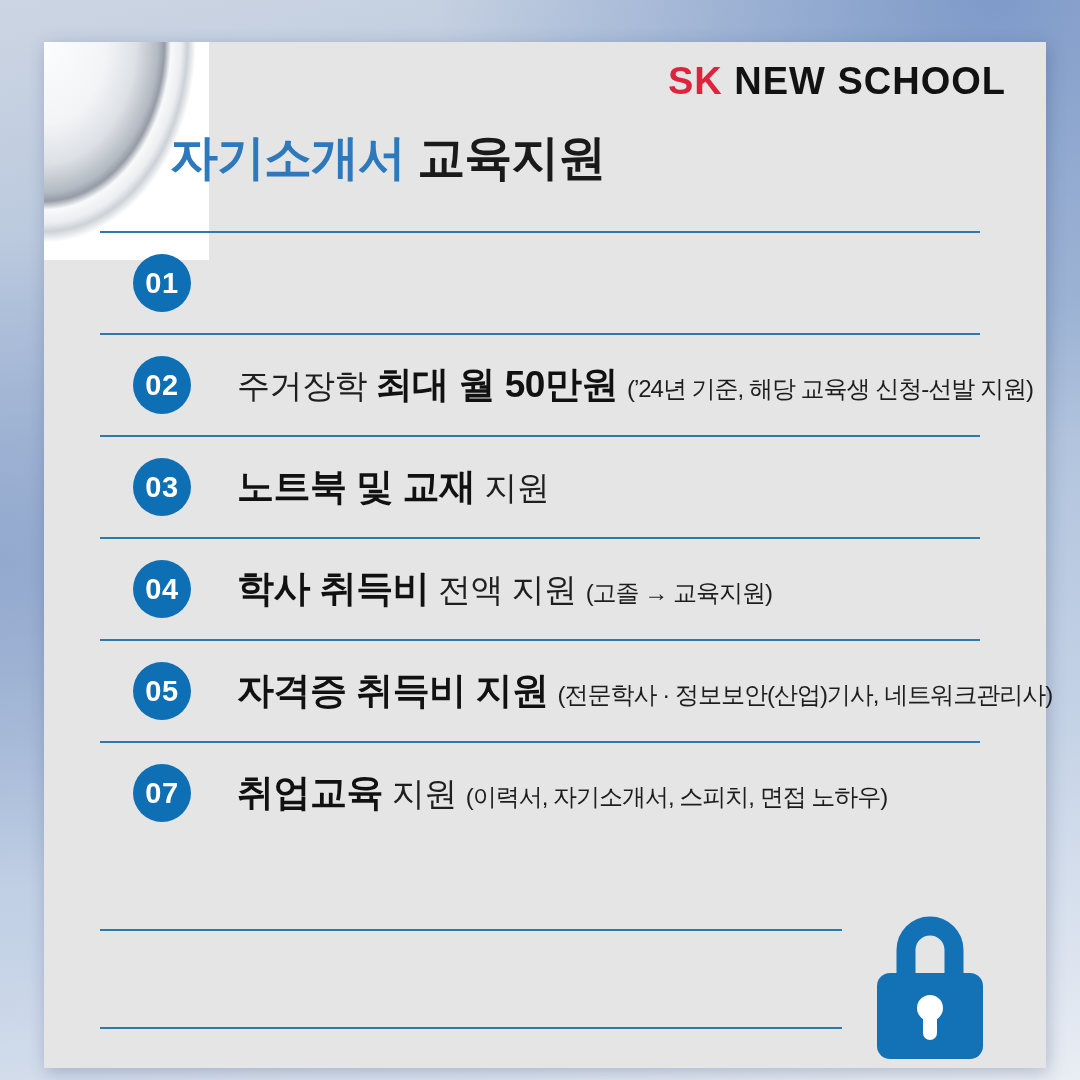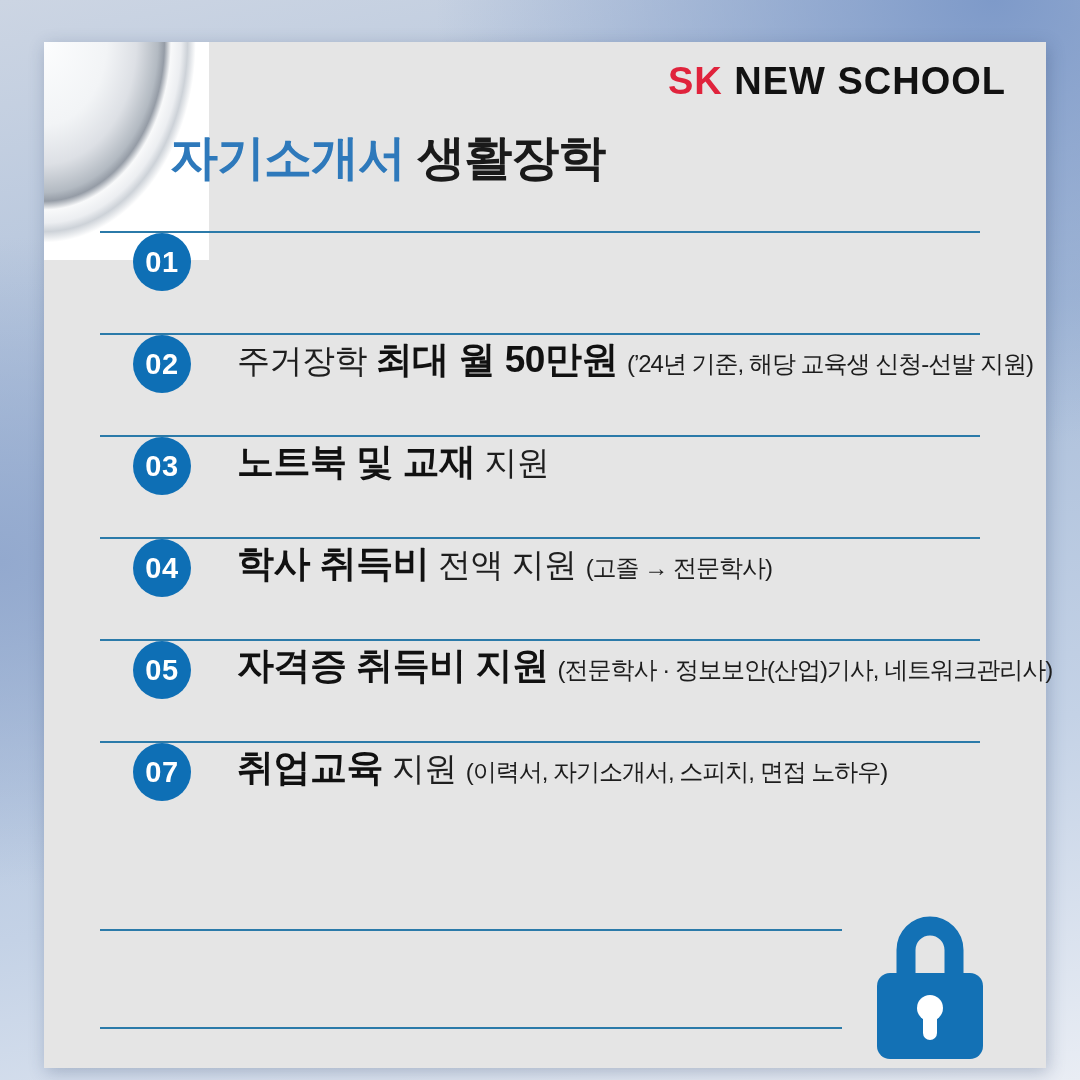--- a/index.html
+++ b/index.html
@@ -51,21 +51,21 @@
   .title .highlight { color: #2e79bb; }
   .benefit-list {
     position: absolute;
     left: 56px; top: 189px;
     width: 880px;
     border-top: 2px solid #2b7aa9;
   }
   .row {
     height: 100px;
     display: flex;
-    align-items: flex-start;
+    align-items: center;
     border-bottom: 2px solid #2b7aa9;
   }
   .row:last-child { border-bottom: none; }
   .badge {
     width: 58px; height: 58px;
     margin-left: 33px;
     border-radius: 50%;
     background: #0e6fb5;
     color: #ffffff;
     font-size: 29px;
@@ -111,41 +111,41 @@
 </style>
 </head>
 <body>
 
 <div class="card">
 
   <div class="page-curl"></div>
 
   <div class="logo"><span class="sk">SK</span><span> NEW SCHOOL</span></div>
 
-  <div class="title"><span class="highlight">자기소개서</span><span> 생활장학</span></div>
+  <div class="title"><span class="highlight">자기소개서</span><span> 교육지원</span></div>
 
   <div class="benefit-list">
 
     <div class="row">
       <div class="badge">01</div>
     </div>
 
     <div class="row">
       <div class="badge">02</div>
       <div class="row-text"><span>주거장학 </span><span class="bold">최대 월 50만원</span><span></span><span class="paren">(’24년 기준, 해당 교육생 신청-선발 지원)</span></div>
     </div>
 
     <div class="row">
       <div class="badge">03</div>
       <div class="row-text"><span></span><span class="bold">노트북 및 교재</span><span> 지원</span><span class="paren"></span></div>
     </div>
 
     <div class="row">
       <div class="badge">04</div>
-      <div class="row-text"><span></span><span class="bold">학사 취득비</span><span> 전액 지원</span><span class="paren">(고졸 → 전문학사)</span></div>
+      <div class="row-text"><span></span><span class="bold">학사 취득비</span><span> 전액 지원</span><span class="paren">(고졸 → 교육지원)</span></div>
     </div>
 
     <div class="row">
       <div class="badge">05</div>
       <div class="row-text"><span></span><span class="bold">자격증 취득비 지원</span><span></span><span class="paren">(전문학사 · 정보보안(산업)기사, 네트워크관리사)</span></div>
     </div>
 
 
     <div class="row">
       <div class="badge">07</div>

